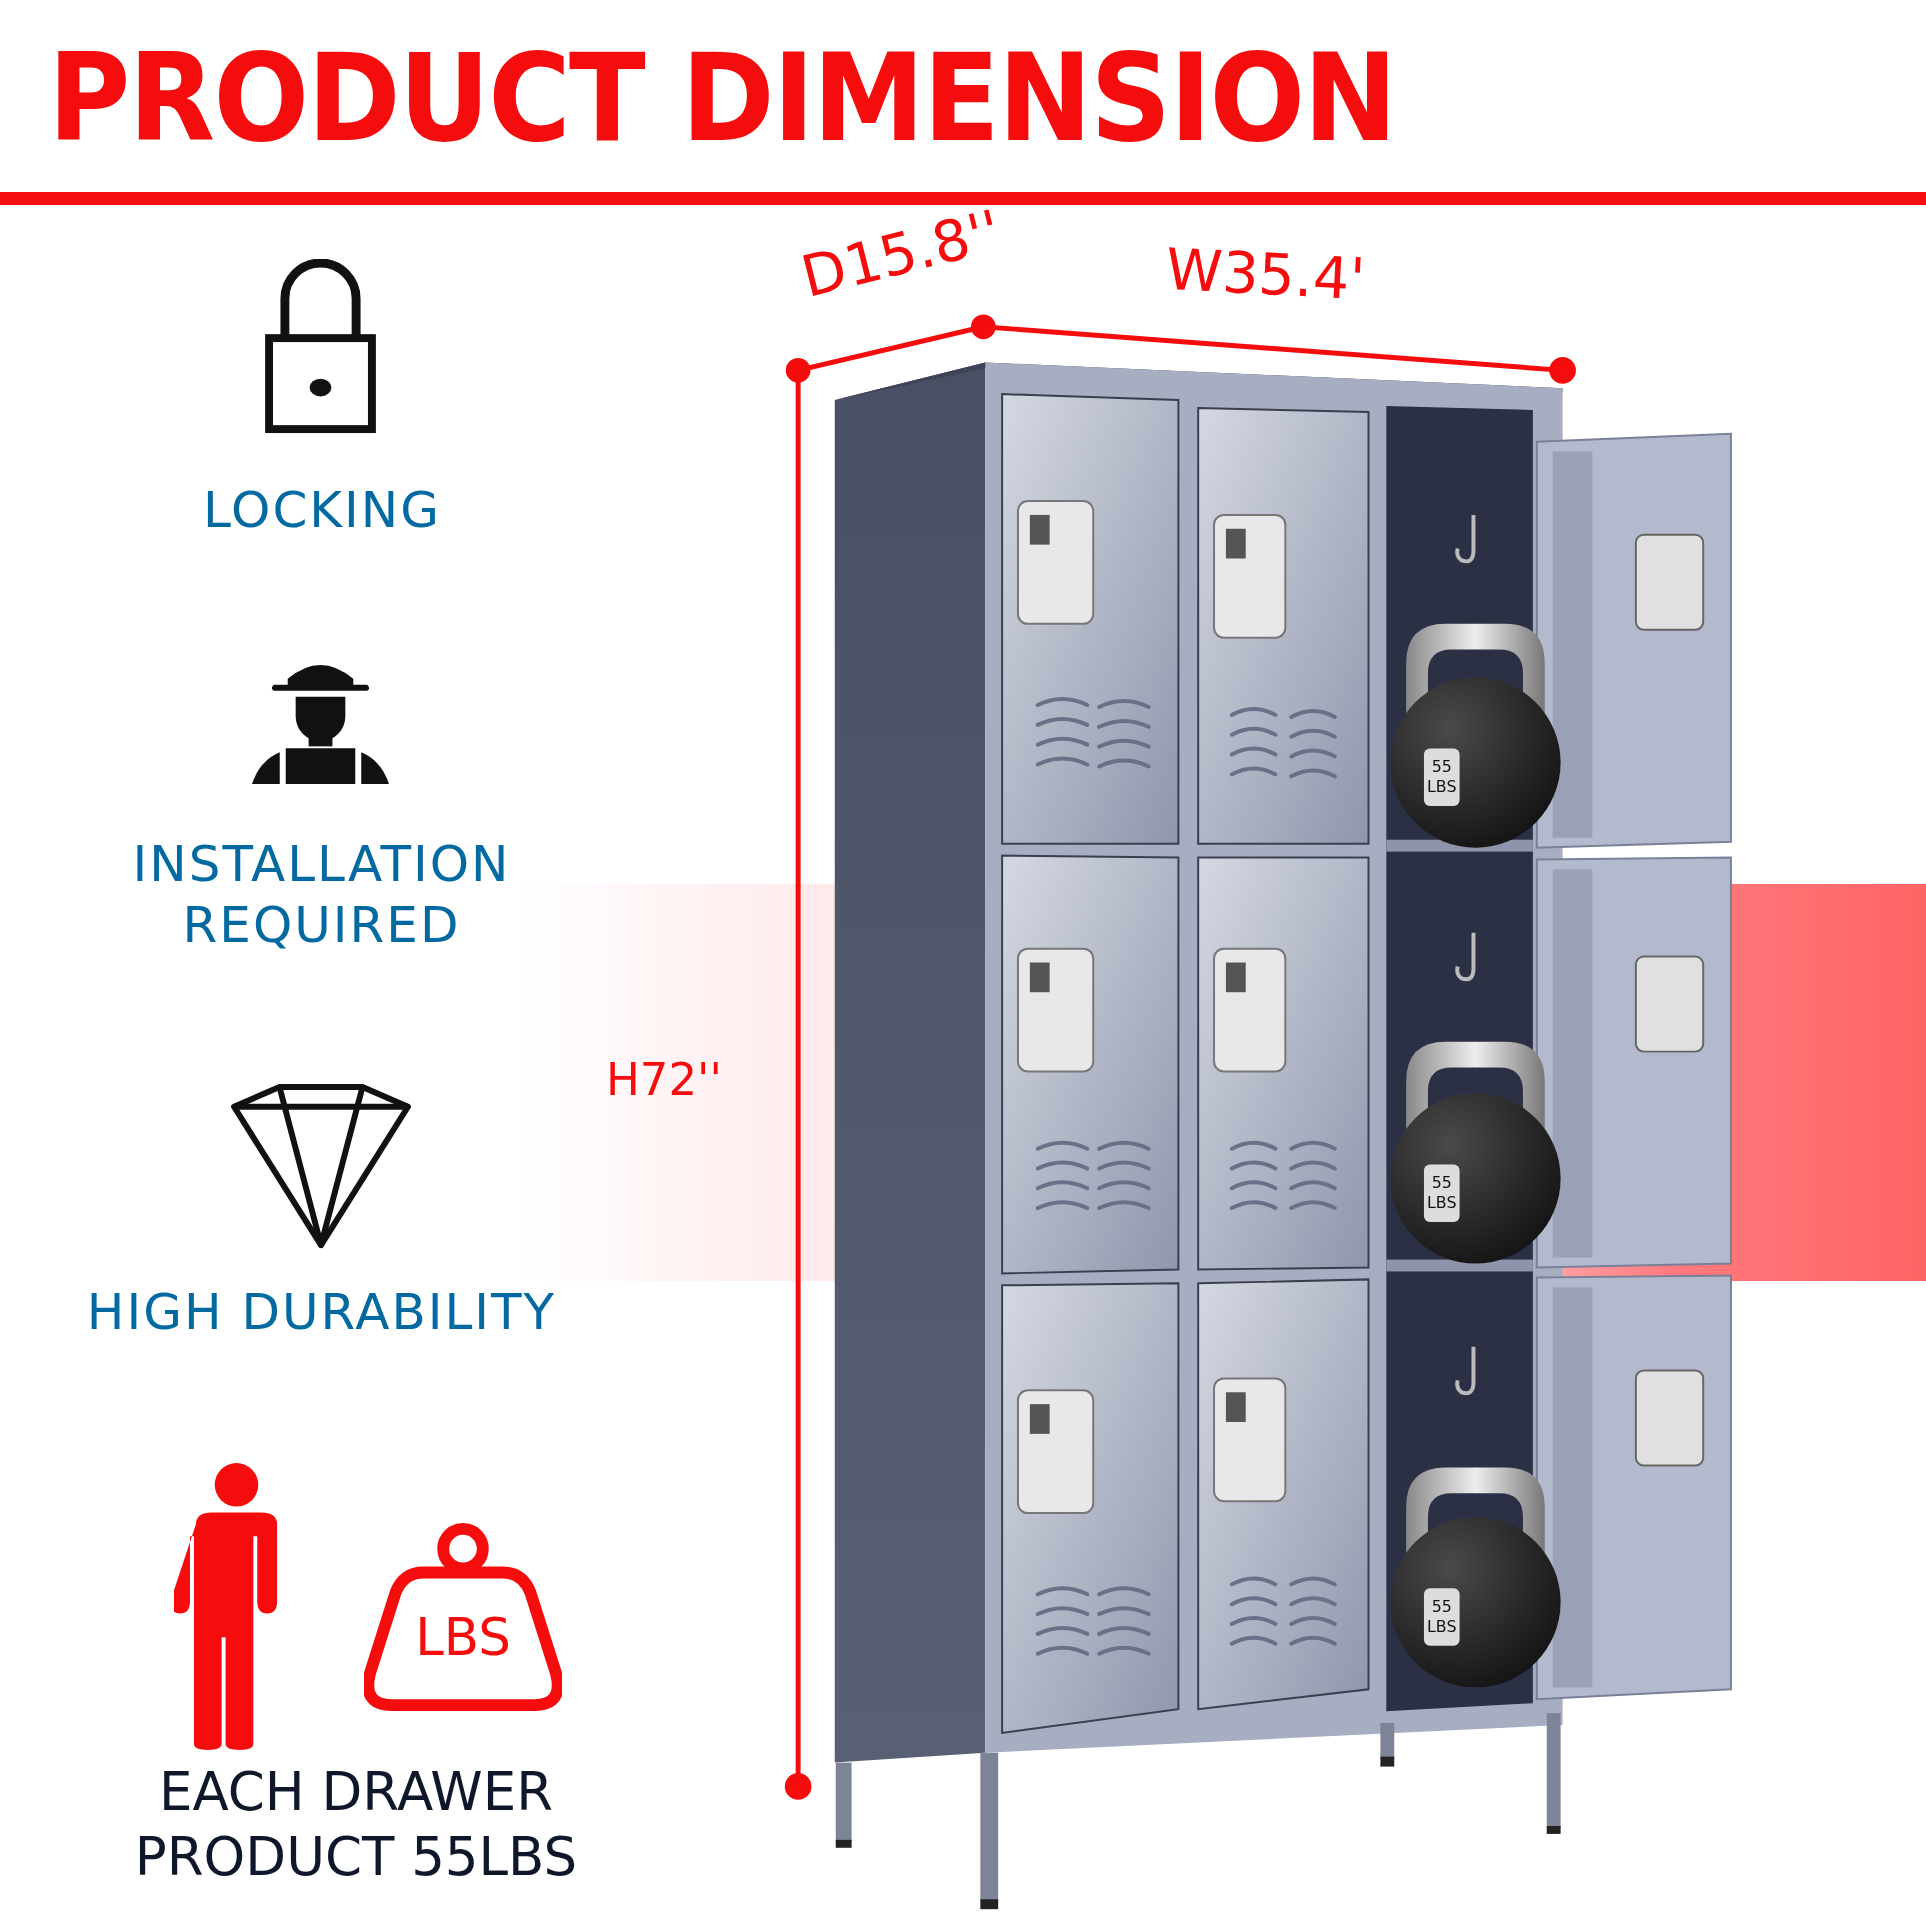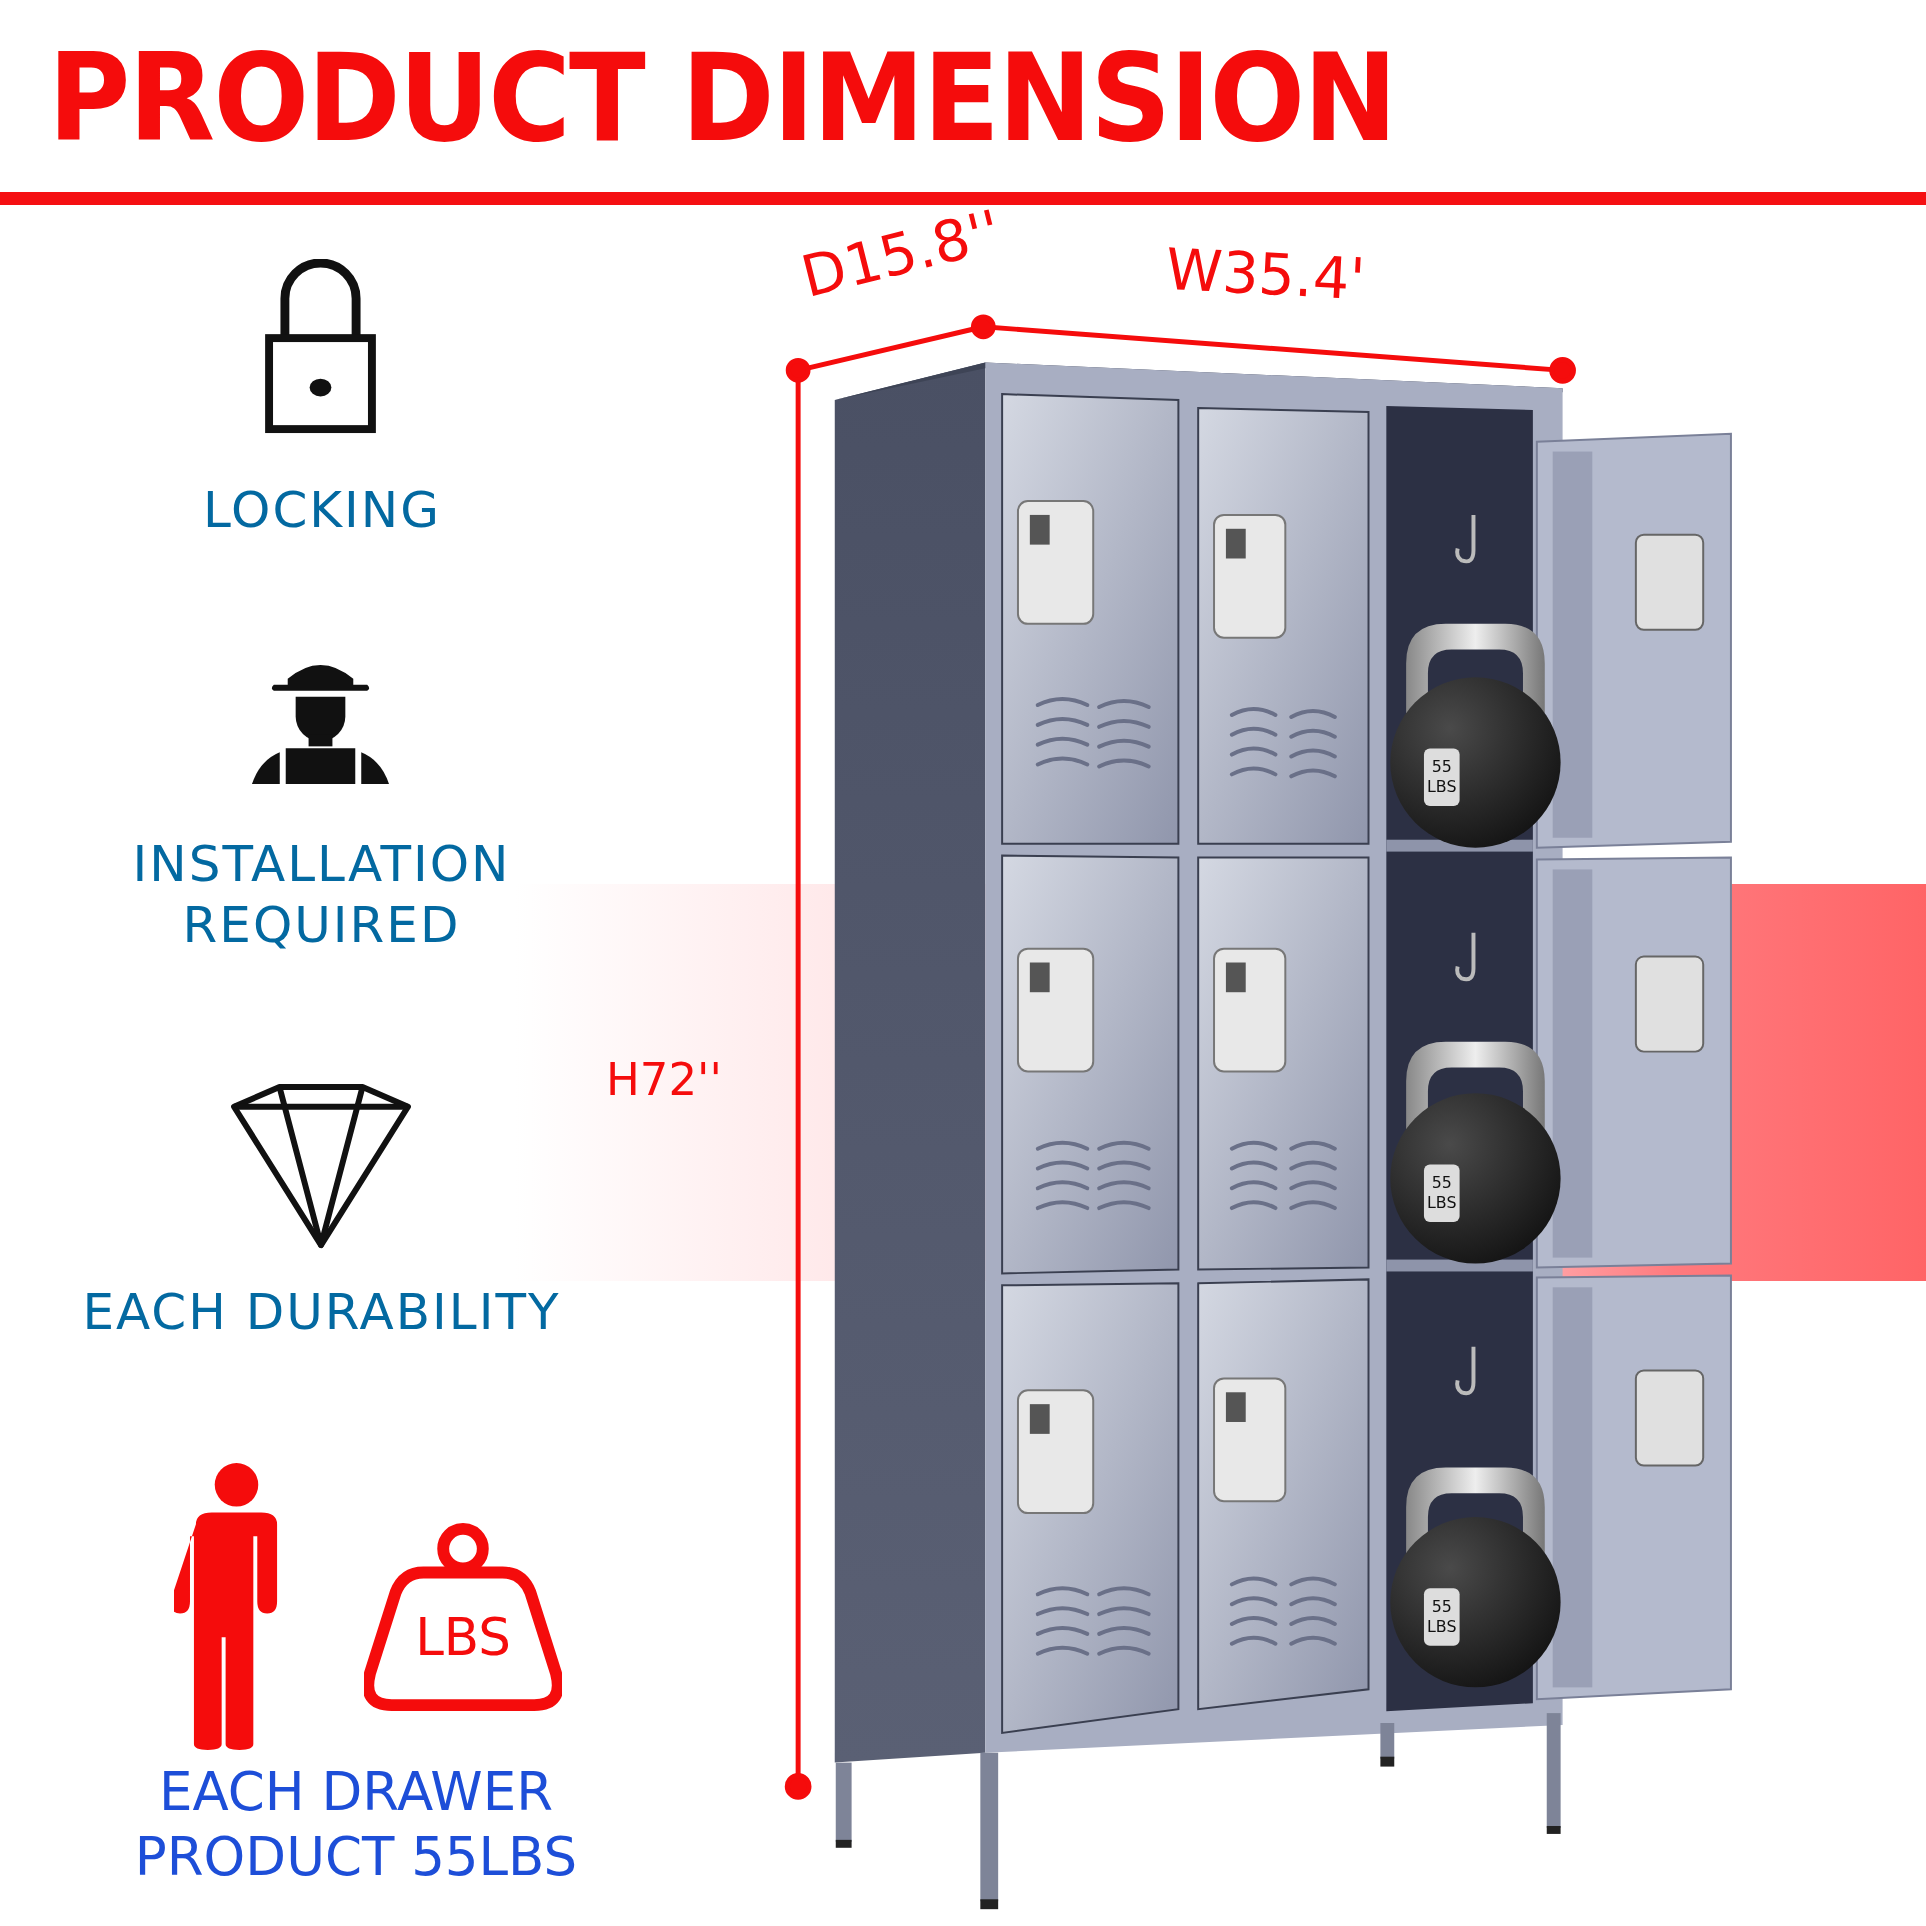--- a/index.html
+++ b/index.html
@@ -2,21 +2,21 @@
 <html><head>
 <meta charset="utf-8">
 <style>
   html,body{margin:0;padding:0;background:#fff;}
   body{width:1927px;height:1927px;position:relative;overflow:hidden;font-family:"Liberation Sans","DejaVu Sans",sans-serif;}
   .abs{position:absolute;}
   #title{left:48px;top:38px;font-size:121px;font-weight:bold;color:#f50c0c;letter-spacing:-2px;transform:scaleX(0.93);transform-origin:left top;line-height:1;font-family:"DejaVu Sans","Liberation Sans",sans-serif;}
   #title-rule{left:0;top:192px;width:1927px;height:13px;background:#f50f12;}
   #band{left:515px;top:884px;width:1412px;height:397px;background:linear-gradient(to right,rgba(255,255,255,0) 0%,rgba(255,220,222,0.7) 25%,rgba(255,200,205,0.6) 60%,#ff7a7e 82%,#ff6466 100%);}
   .feat-label{font-family:"DejaVu Sans","Liberation Sans",sans-serif;color:#0369a1;font-size:50px;text-align:center;letter-spacing:2px;line-height:1.22;}
-  .red-label{color:#1d4ed8;font-family:"DejaVu Sans","Liberation Sans",sans-serif;font-size:53px;text-align:center;line-height:1.22;}
+  .red-label{color:#0f172a;font-family:"DejaVu Sans","Liberation Sans",sans-serif;font-size:53px;text-align:center;line-height:1.22;}
   .dim-text{color:#f50c0c;font-family:"DejaVu Sans","Liberation Sans",sans-serif;font-size:57px;line-height:1;}
   svg text{font-family:"DejaVu Sans","Liberation Sans",sans-serif;}
 </style>
 </head>
 <body>
 
 <div id="title" class="abs">PRODUCT DIMENSION</div>
 <div id="title-rule" class="abs"></div>
 
 <div id="band" class="abs"></div>
@@ -47,21 +47,21 @@
 
 <div class="abs" style="left:230px;top:1083px;width:182px;height:168px;">
   <svg width="182" height="168" viewBox="0 0 184 170">
     <g fill="none" stroke="#111" stroke-width="6" stroke-linejoin="round">
       <polygon points="50,4 134,4 180,24 92,164 4,24"></polygon>
       <line x1="4" y1="24" x2="180" y2="24"></line>
       <polyline points="50,4 92,164 134,4"></polyline>
     </g>
   </svg>
 </div>
-<div class="abs feat-label" style="left:59px;top:1282px;width:525px;">EACH DURABILITY</div>
+<div class="abs feat-label" style="left:59px;top:1282px;width:525px;">HIGH DURABILITY</div>
 
 <div class="abs" style="left:174px;top:1463px;width:125px;height:287px;">
   <svg width="125" height="287" viewBox="0 0 126 290">
     <circle cx="63" cy="22" r="22" fill="#f50c0c"></circle>
     <path d="M22 62 q0 -12 16 -12 h50 q16 0 16 12 v78 q0 12 -10 12 q-10 0 -10 -12 v-66 h-4 v210 q0 6 -14 6 q-14 0 -14 -6 v-108 h-4 v108 q0 6 -14 6 q-14 0 -14 -6 v-210 h-4 v66 q0 12 -10 12 q-10 0 -10 -12z" fill="#f50c0c"></path>
   </svg>
 </div>
 <div class="abs" style="left:364px;top:1521px;width:198px;height:198px;">
   <svg width="198" height="198" viewBox="0 0 200 200">
     <circle cx="100" cy="28" r="20" fill="none" stroke="#f50c0c" stroke-width="12"></circle>

